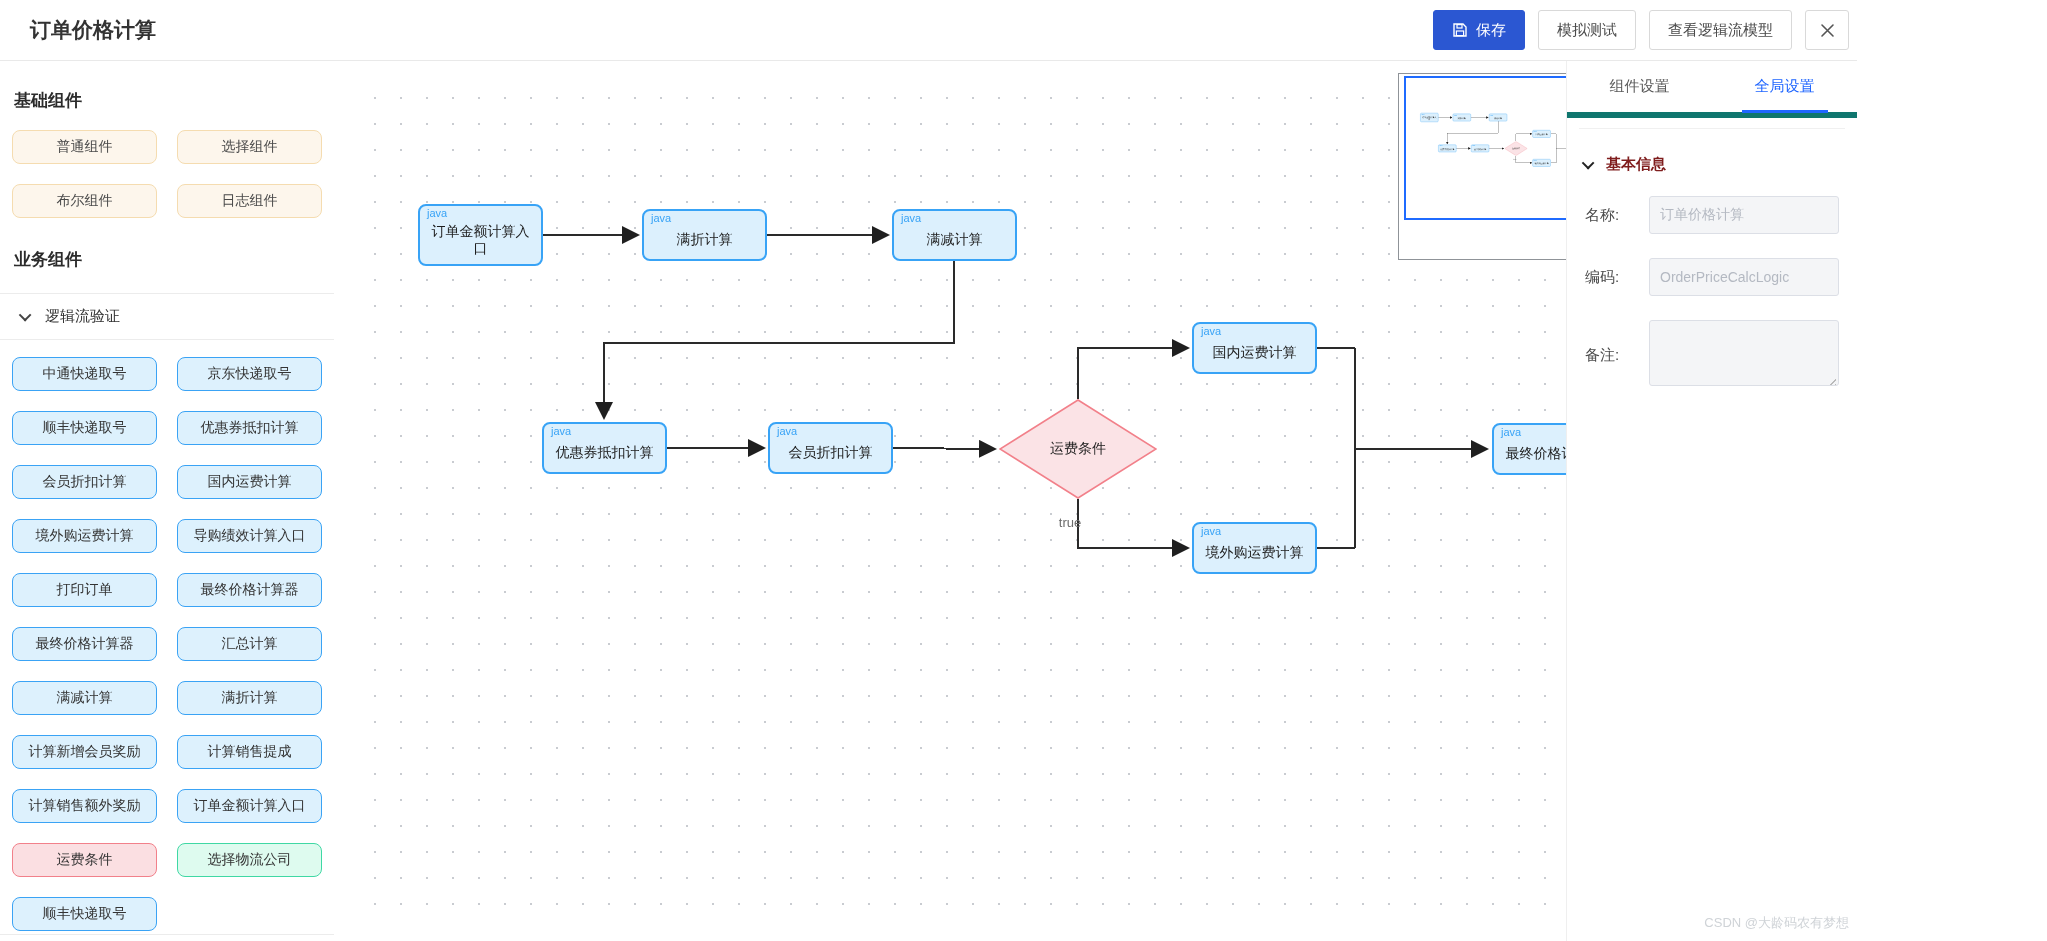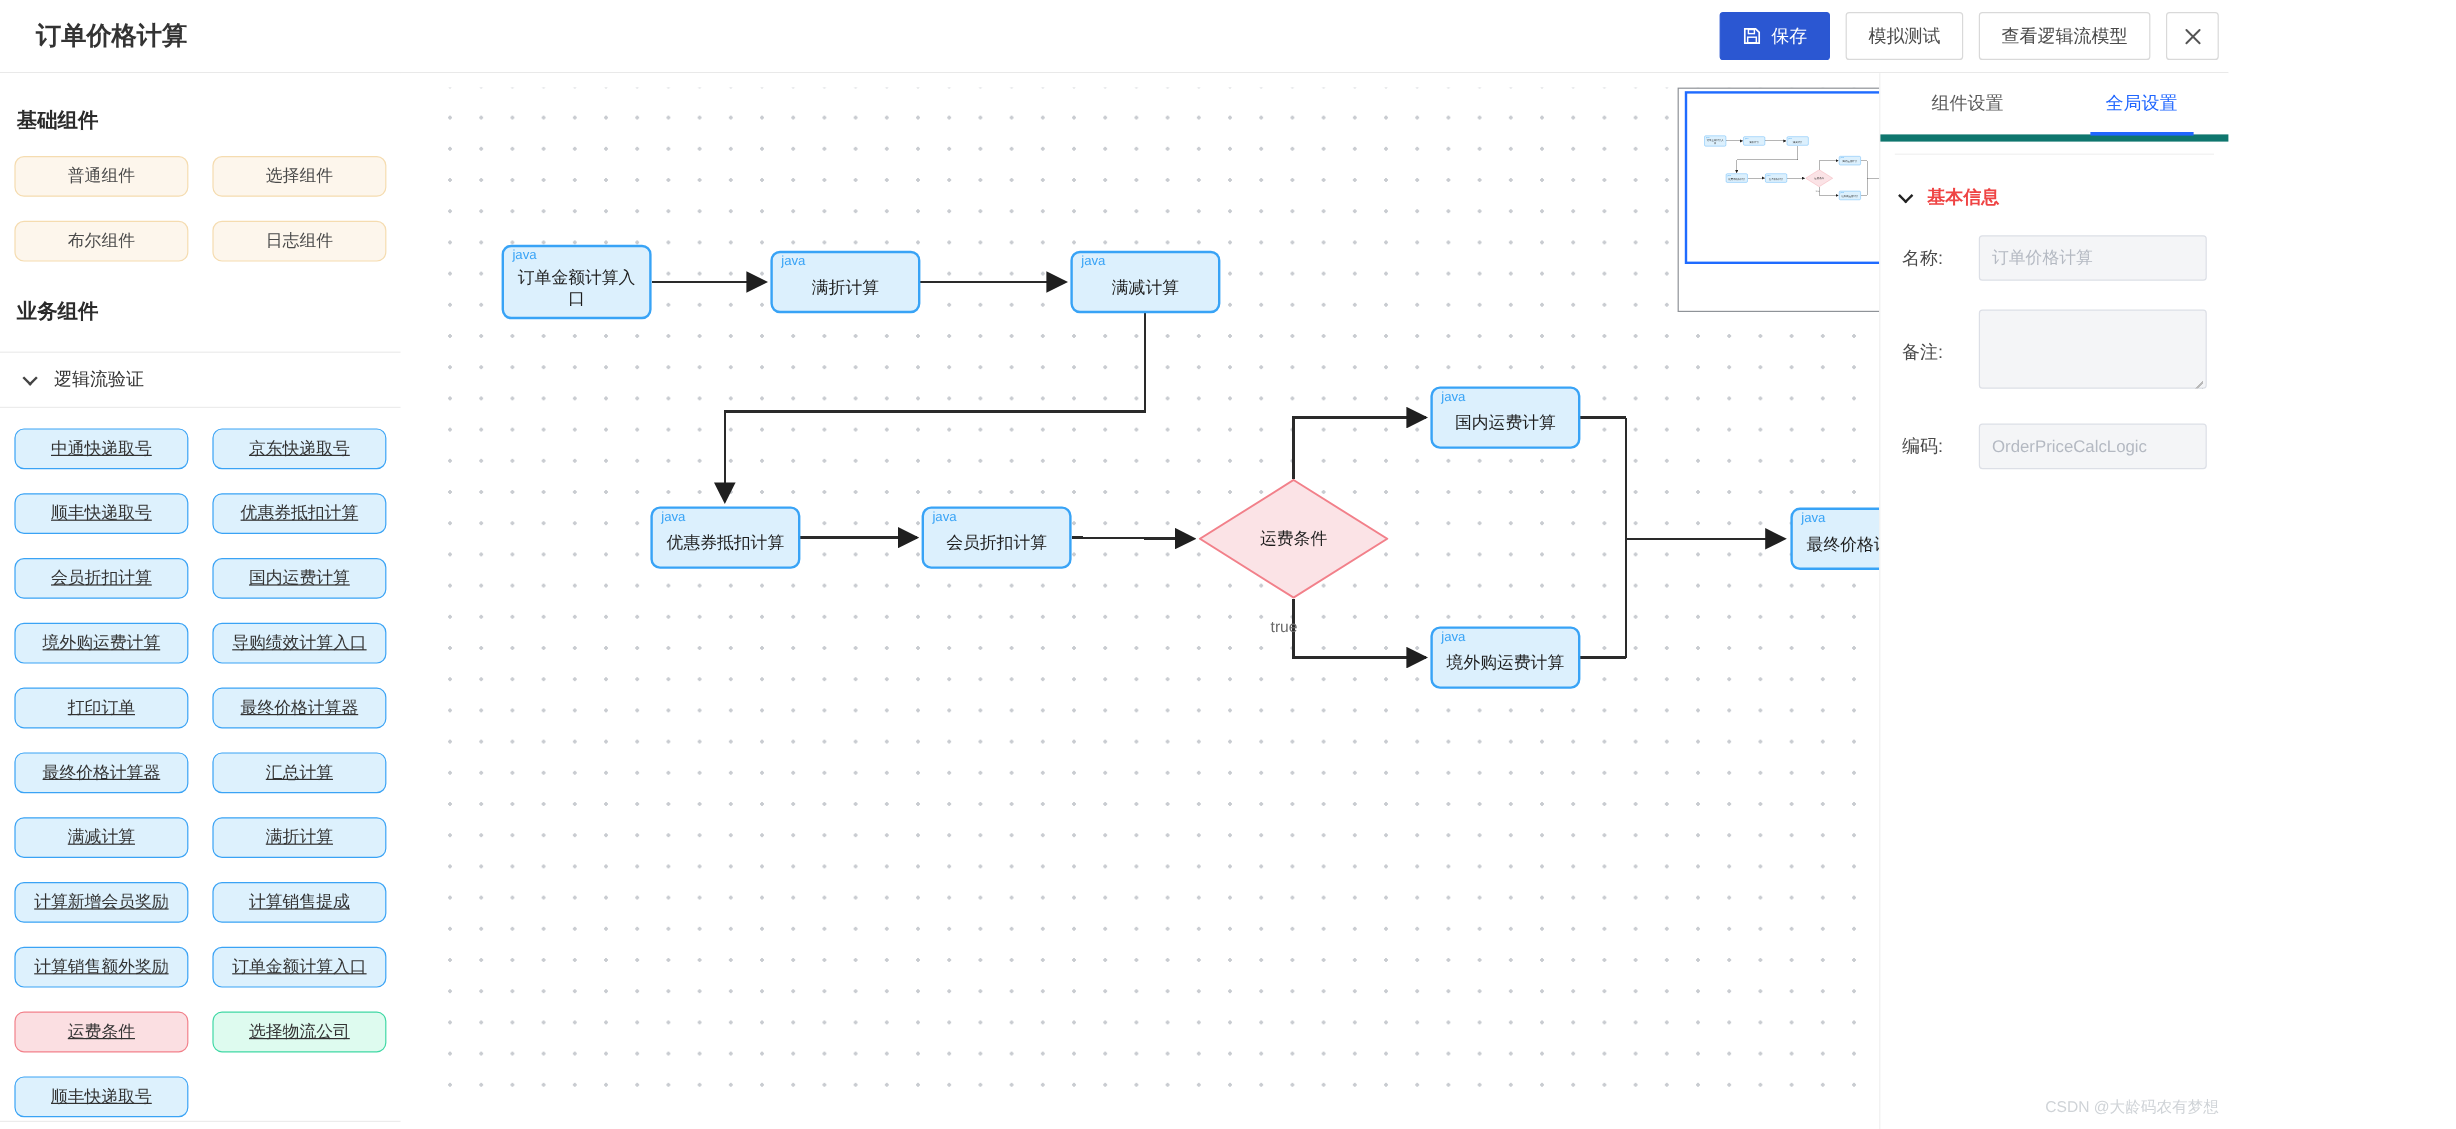--- a/index.html
+++ b/index.html
@@ -26,21 +26,21 @@
   .sd-btn { height:34px; border-radius:8px; font-size:14px; color:#4a4a4a; display:flex; align-items:center;
             justify-content:center; cursor:pointer; border:1px solid transparent; background:#fff;
             font-family:inherit; white-space:nowrap; overflow:hidden; }
   .sd-btn.yellow { background:#fdf6ec; border-color:#f5dcb0; }
   .sd-btn.blue   { background:#ddf1fd; border-color:#3aa3f5; color:#333; }
   .sd-btn.pink   { background:#fbdfe2; border-color:#f2808a; color:#333; }
   .sd-btn.green  { background:#defbef; border-color:#3fd8a4; color:#333; }
   .sb-group { display:flex; align-items:center; gap:14px; margin:22px 0 0 0; padding:13px 0 13px 22px;
               border-top:1px solid #ececec; border-bottom:1px solid #ececec; font-size:15px; color:#333;
               cursor:pointer; }
-  .sb-group + .sb-grid { margin-top:17px;text-decoration:underline; }
+  .sb-group + .sb-grid { margin-top:17px; }
   .chev { width:9px; height:9px; border-left:2px solid #444; border-bottom:2px solid #444;
           transform:rotate(-45deg) translateY(-2px); display:inline-block; }
   .sb-bottom-divider { position:absolute; left:0; right:0; bottom:6px; border-top:1px solid #ececec; }
 
   
   .canvas { position:absolute; left:334px; top:61px; bottom:0; width:1422px; background:#fff; }
   .dot-layer { position:absolute; left:20px; top:12px; width:1362px; height:835px; background:#fff;
                background-image:radial-gradient(circle, #c9ccd1 1.3px, transparent 1.4px);
                background-size:26px 26px; background-position:8px 12px; }
   .flow-content { position:absolute; left:0; top:0; width:1362px; height:835px; }
@@ -70,21 +70,21 @@
   .panel { position:absolute; right:0; top:61px; bottom:0; width:291px; background:#fff;
            border-left:1px solid #efefef; }
   .tab-bar { display:flex; height:57px; border-bottom:6px solid #0f766e; }
   .tab { flex:1; display:flex; align-items:center; justify-content:center; font-size:15px; color:#5a5a5a;
          position:relative; cursor:pointer; }
   .tab.active { color:#2066ff; }
   .tab.active::after { content:''; position:absolute; bottom:-1px; left:50%; transform:translateX(-50%);
                        width:86px; height:3px; background:#2066ff; }
   .panel-divider { border-top:1px solid #f0f0f0; margin:10px 12px 0; }
   .panel-section { display:flex; align-items:center; gap:12px; margin:26px 18px 22px; font-size:15px;
-                   font-weight:bold; color:#ef4444; cursor:pointer; }
+                   font-weight:bold; color:#7f1d1d; cursor:pointer; }
   .panel-section .chev { border-color:#222; }
   .field-row { display:flex; align-items:center; margin:0 18px 24px; }
   .field-label { width:64px; font-size:15px; color:#4a4a4a; flex:none; }
   .field-control { flex:1; position:relative; }
   .field-control input, .field-control textarea {
       width:100%; background:#f4f5f7; border:1px solid #dcdfe6; border-radius:3px;
       color:#b4b9c2; font-size:14px; padding:0 10px; font-family:inherit; outline:none; }
   .field-control input { height:38px; }
   .field-control textarea { height:66px; resize:none; padding-top:8px; }
   .resize-grip { position:absolute; right:3px; bottom:5px; width:9px; height:9px;
@@ -301,24 +301,24 @@
     <div class="panel-section">
       <span class="chev"></span>
       <span>基本信息</span>
     </div>
     <div id="fields">
         <div class="field-row">
           <span class="field-label">名称:</span>
           <div class="field-control"><input readonly="" value="订单价格计算" style=""></div>
         </div>
         <div class="field-row">
+          <span class="field-label">编码:</span>
+          <div class="field-control"><input readonly="" value="OrderPriceCalcLogic" style=""></div>
+        </div>
+        <div class="field-row">
           <span class="field-label">备注:</span>
           <div class="field-control"><textarea readonly="" style=""></textarea><span class="resize-grip"></span></div>
         </div>
-        <div class="field-row">
-          <span class="field-label">编码:</span>
-          <div class="field-control"><input readonly="" value="OrderPriceCalcLogic" style=""></div>
-        </div>
       </div>
   </div>
 
   <div class="watermark">CSDN @大龄码农有梦想</div>
 </div>
 
 </body></html>

